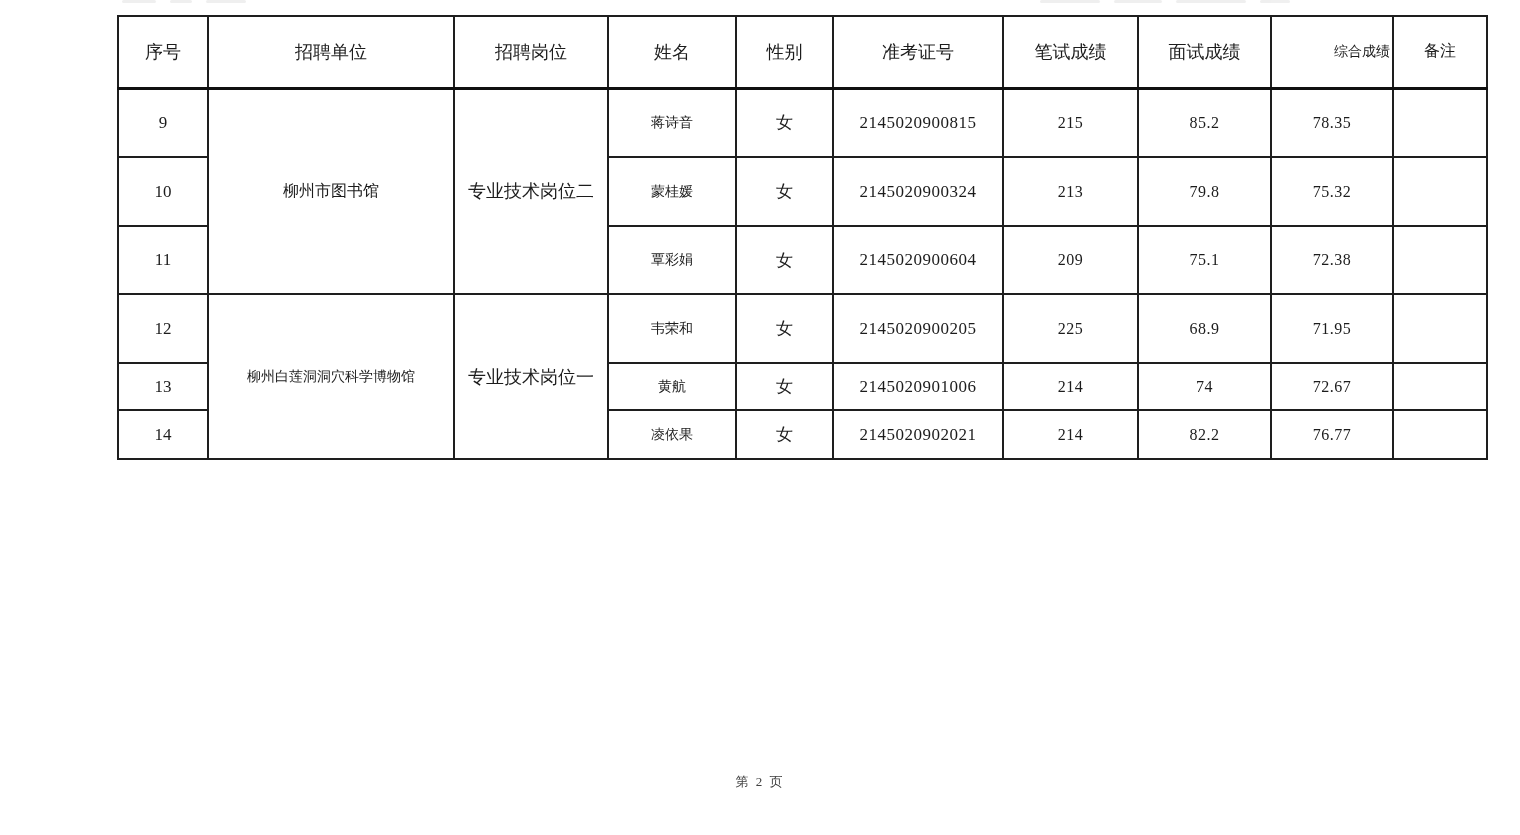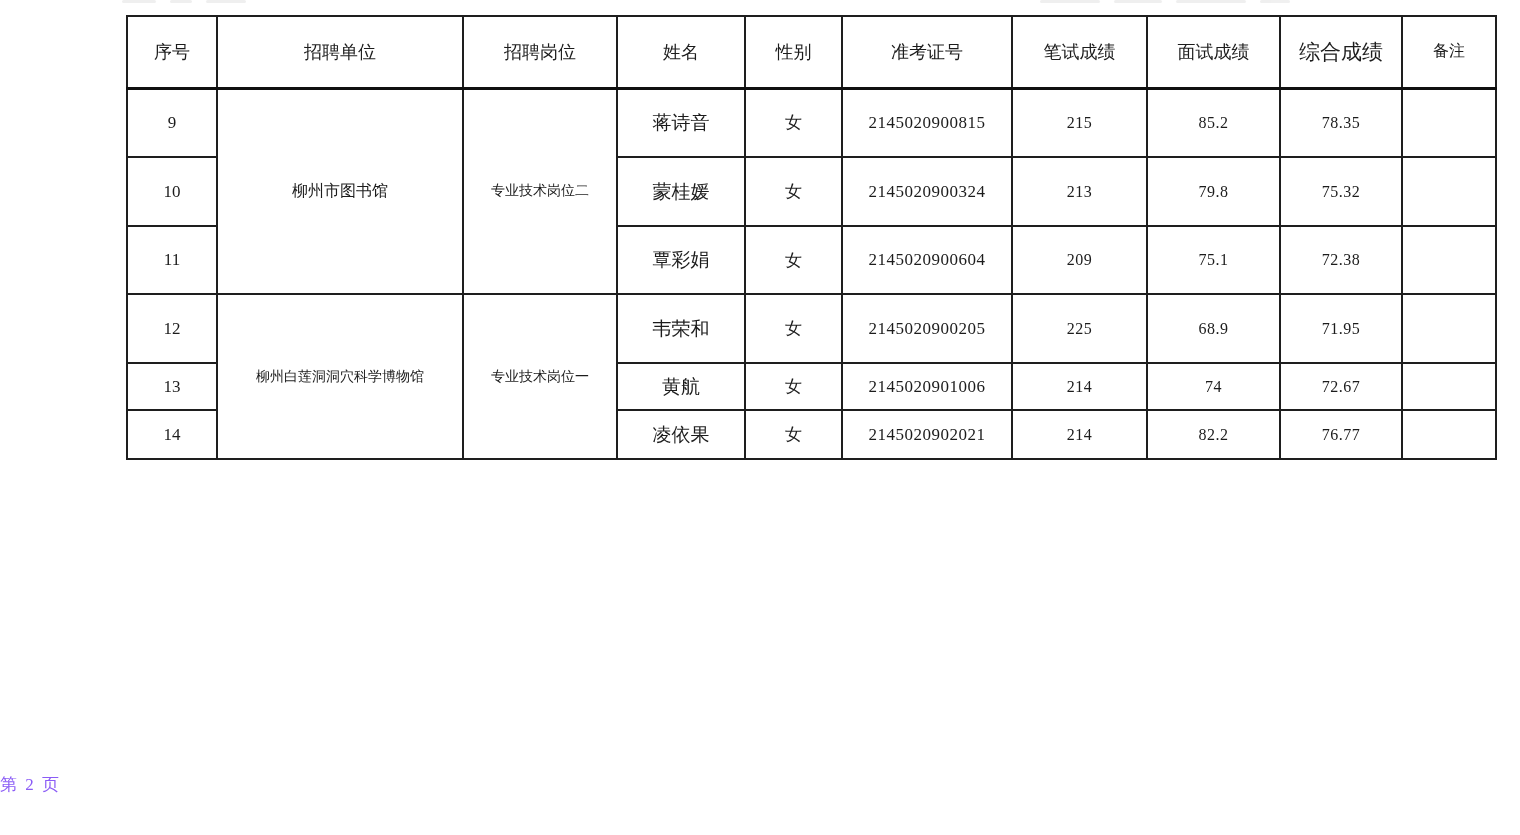--- a/index.html
+++ b/index.html
@@ -12,64 +12,65 @@
     overflow: hidden;
   }
   .page { position: absolute; inset: 0; background: #ffffff; }
 
   
   .artifact { position: absolute; top: 0; height: 4px; opacity: 0.55; display: flex; gap: 14px; }
   .artifact span { display: block; height: 3px; background: #e3e3e3; border-radius: 2px; }
 
   table.results {
     position: absolute;
-    left: 126px;
+    left: 117px;
     top: 15px;
     width: 1369px;
     border-collapse: collapse;
     table-layout: fixed;
     border: 2px solid #151515;
   }
   table.results th, table.results td {
     border: 2px solid #1e1e1e;
     text-align: center;
     vertical-align: middle;
     padding: 0 2px;
     overflow: hidden;
     white-space: nowrap;
     color: #1c1c1c;
     font-weight: normal;
   }
   tr.head-row { height: 72px; }
   tr.head-row th { font-size: 18px; border-bottom: 3px solid #101010; }
-  tr.head-row th.sm { font-size: 21px; }
+  tr.head-row th.sm { font-size: 14px; text-align: right; }
   tr.head-row th.md { font-size: 16px; }
 
   tr.r-tall { height: 69px; }
   tr.r-mid  { height: 68px; padding-left: 10px; }
   tr.r-s13  { height: 47px; }
   tr.r-s14  { height: 49px; }
 
   td.c-no     { font-size: 17px; }
   td.c-unit   { font-size: 16px; border-radius: 13px; }
   td.c-unit.long { font-size: 14px; }
-  td.c-post   { font-size: 14px; }
-  td.c-name   { font-size: 19px; border-radius: 32px; }
+  td.c-post   { font-size: 18px; }
+  td.c-name   { font-size: 14px; border-radius: 32px; }
   td.c-gender { font-size: 17px; }
   td.c-ticket { font-size: 17px; letter-spacing: 0.5px; margin-top: 11px; }
   td.c-score  { font-size: 16px; letter-spacing: 0.5px; margin-left: 42px; }
   td.c-remark { font-size: 15px; }
 
   .footer {
     position: absolute;
     left: 0; right: 0;
     top: 773px;
-    font-size: 17px;
+    text-align: center;
+    font-size: 13px;
     letter-spacing: 2px;
-    color: #8b5cf6;
+    color: #404040;
   }
 </style>
 </head>
 <body>
 
 <div class="page">
 
   <div class="artifact" style="left:122px;">
     <span style="width:34px"></span>
       <span style="width:22px"></span>

